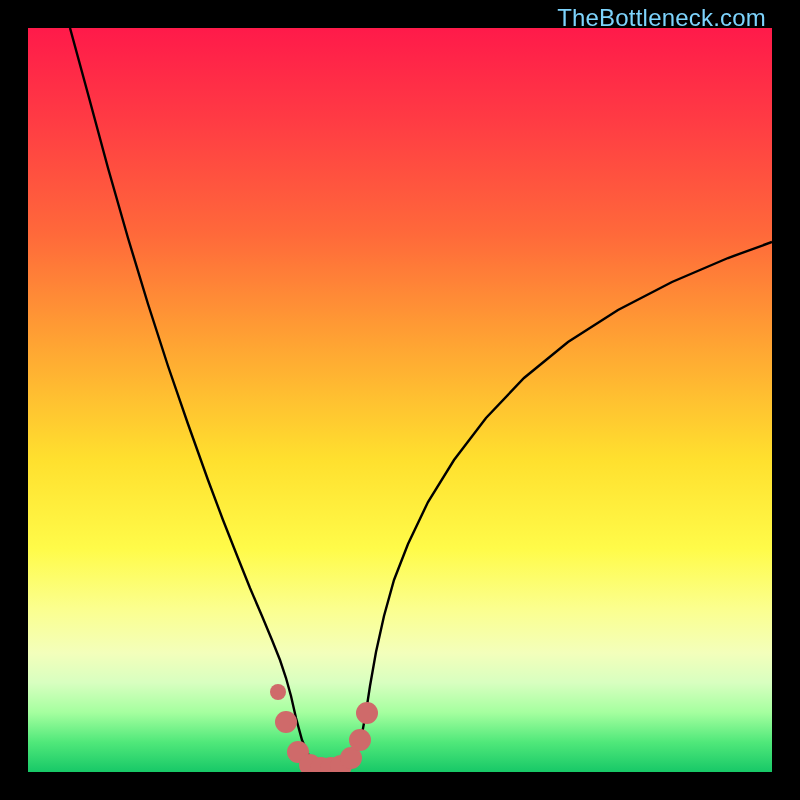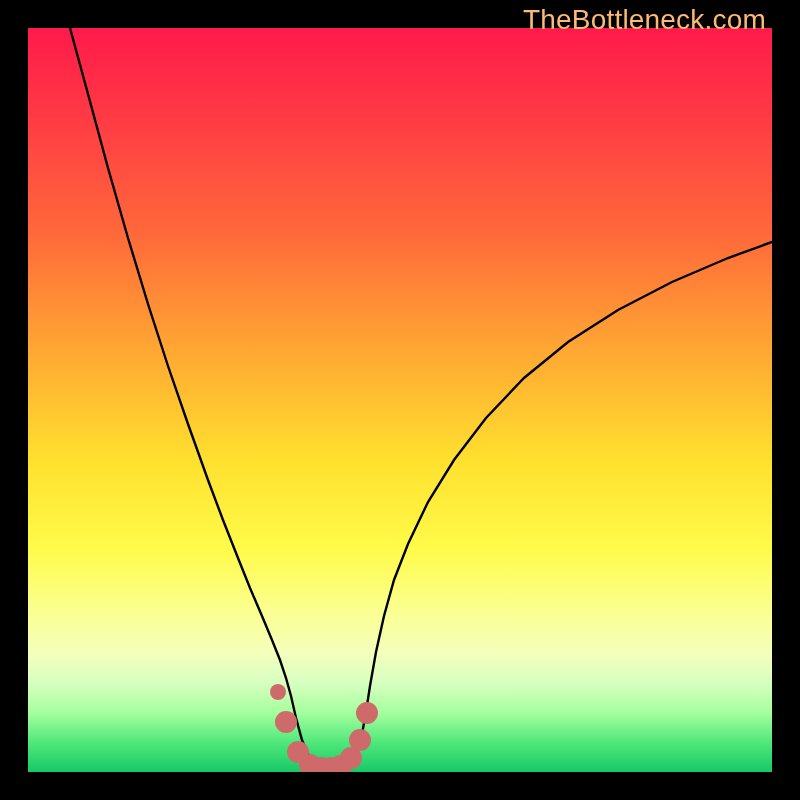--- a/index.html
+++ b/index.html
@@ -38,22 +38,22 @@
       #d8ffc0 88%,
       #a5ff9f 92%,
       #50e87a 96%,
       #17c867 100%
     );
   }
   .watermark {
     position: absolute;
     top: 4px;
     right: 34px;
-    color: #fdba74;
-    font-size: 28px;
+    color: #7dd3fc;
+    font-size: 24px;
     font-weight: 500;
     letter-spacing: 0.2px;
     z-index: 20;
     user-select: none;
   }
   svg.curves {
     position: absolute;
     left: 28px;
     top: 28px;
     width: 744px;

